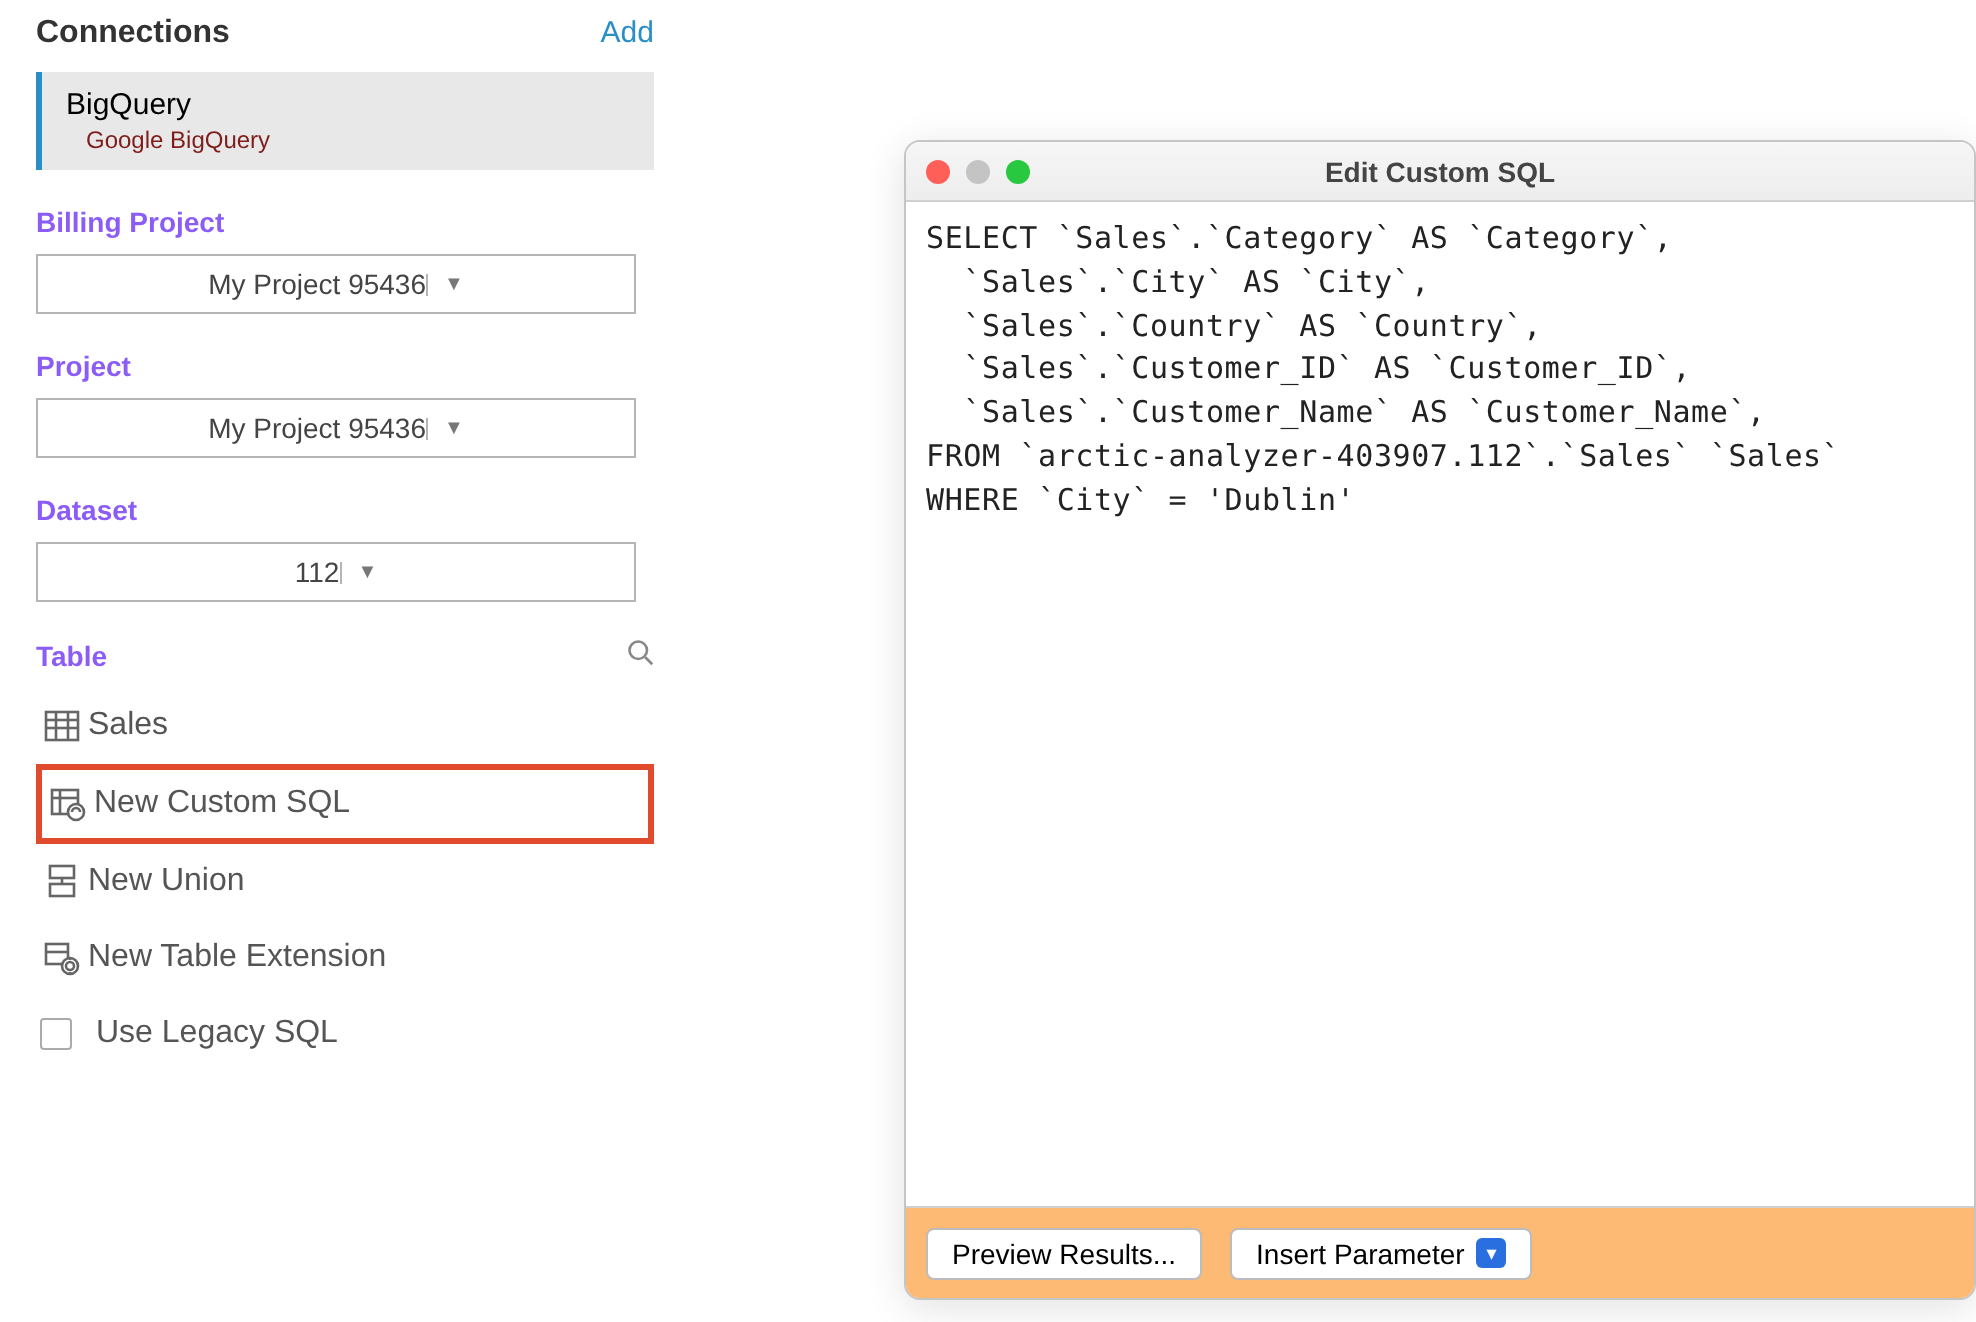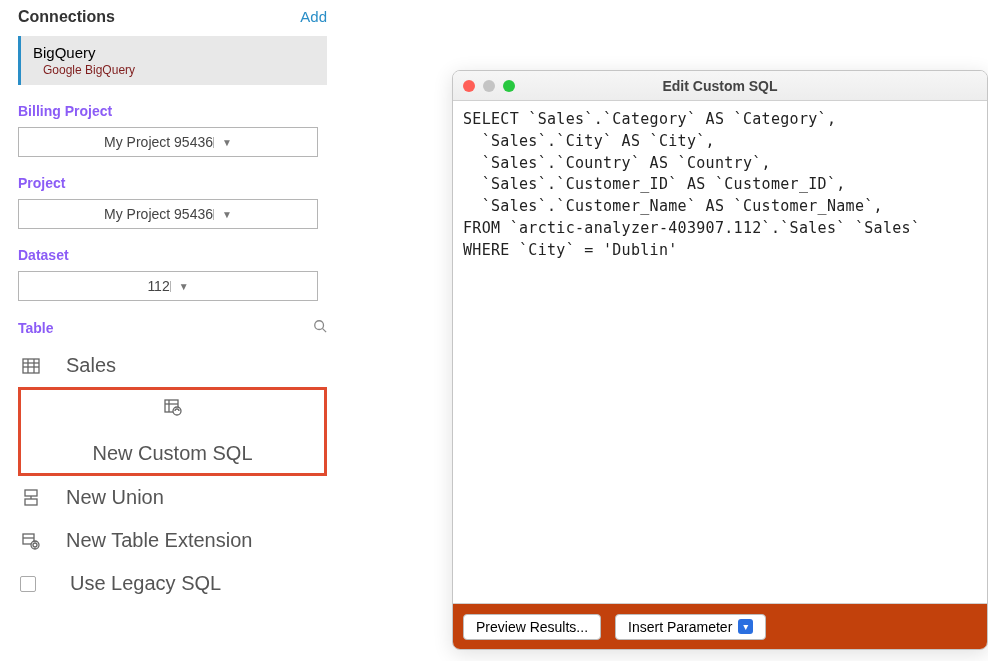--- a/index.html
+++ b/index.html
@@ -81,29 +81,28 @@
       color: #777;
       font-size: 10px;
     }
     .table-list {
       margin-top: 6px;
     }
     .table-row {
       display: flex;
       align-items: center;
       padding: 10px 4px;
-      font-size: 20px;
+      font-size: 16px;
       color: #555;
       cursor: pointer;
-      gap: 26px;
+      gap: 4px;
     }
     .table-row.highlight {
       border: 3px solid #e04b2e;
       padding: 8px 4px;
-      flex-direction: column;
     }
     .icon {
       width: 18px;
       height: 18px;
       display: inline-flex;
       align-items: center;
       justify-content: center;
       flex-shrink: 0;
     }
     .icon svg {
@@ -179,21 +178,21 @@
       overflow: auto;
       letter-spacing: 0.3px;
     }
     .dialog-footer {
       border-top: 1px solid #d0d0d0;
       height: 46px;
       display: flex;
       align-items: center;
       gap: 14px;
       padding: 0 10px;
-      background: #c2410c;
+      background: #fdba74;
     }
     .btn {
       border: 1px solid #bcbcbc;
       border-radius: 4px;
       padding: 4px 12px;
       font-size: 14px;
       background: #fff;
       cursor: pointer;
       display: inline-flex;
       align-items: center;

